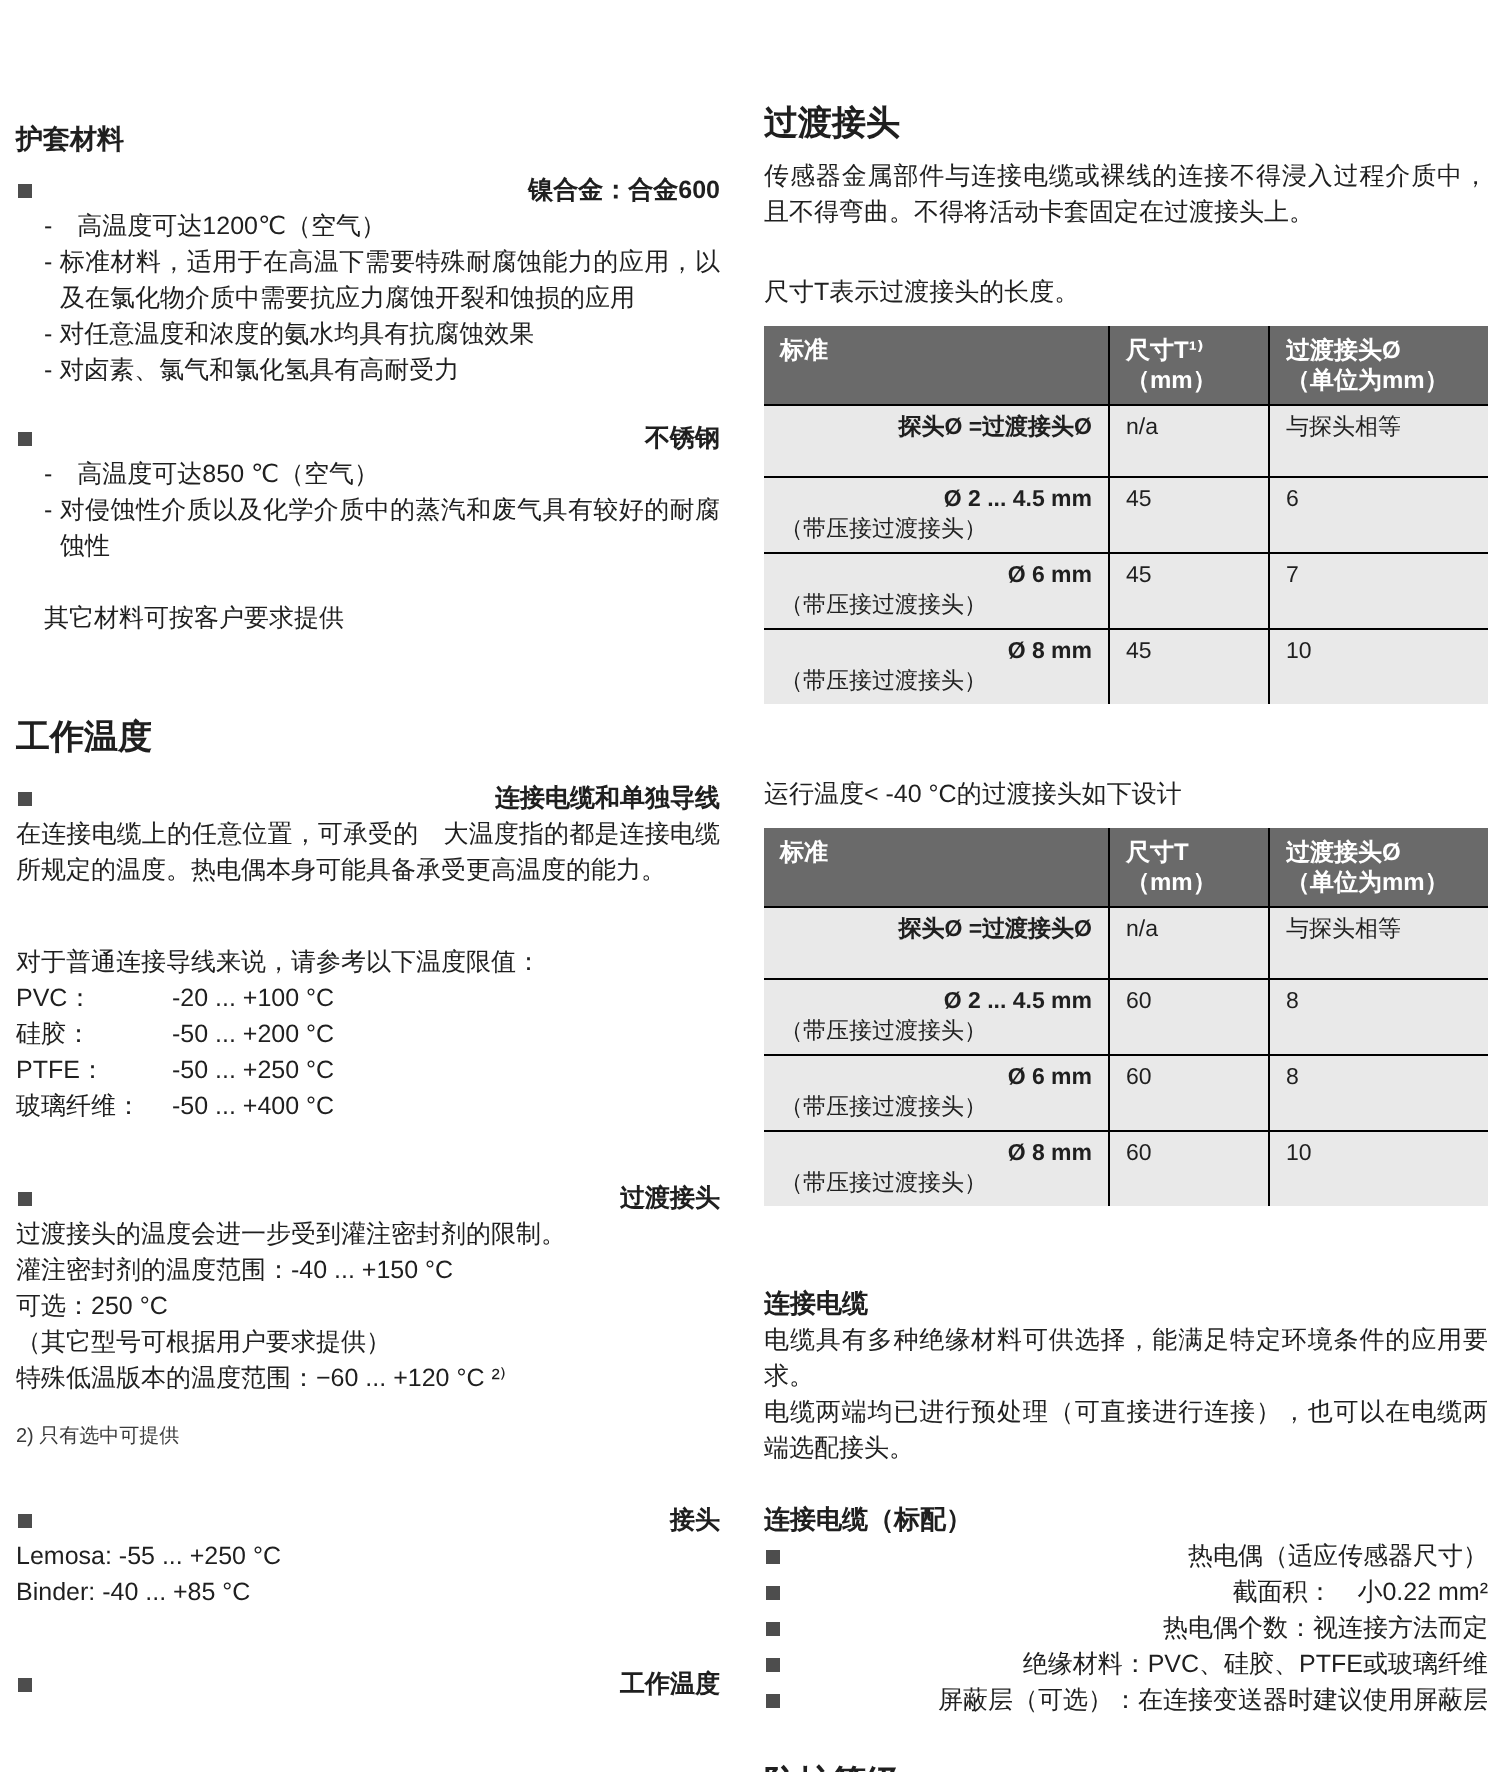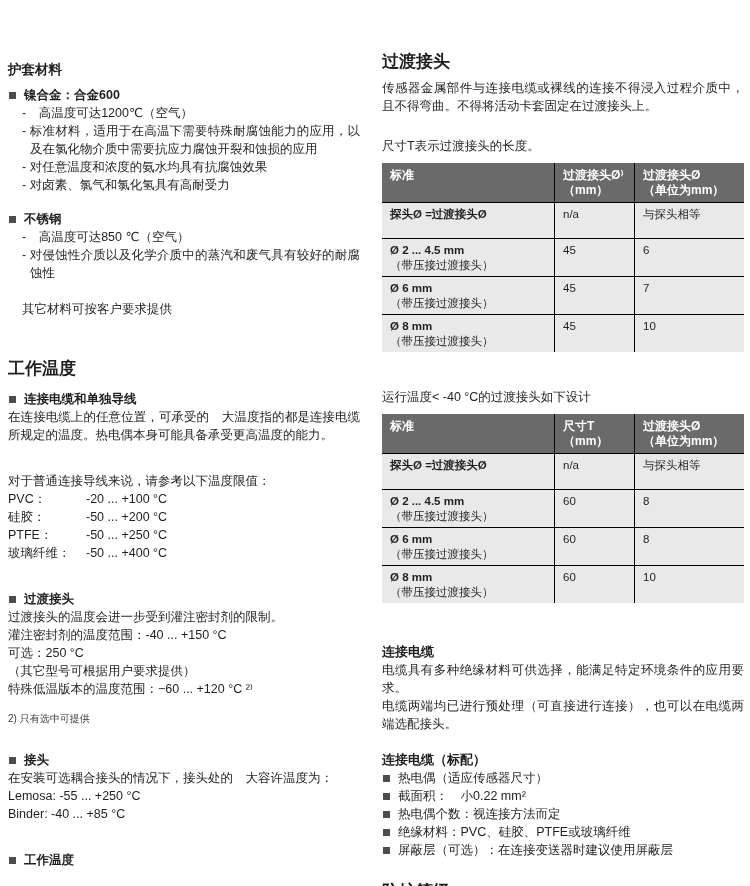--- a/index.html
+++ b/index.html
@@ -19,21 +19,21 @@
   .col{position:absolute;top:0;margin-top:43px;}
   .col-left{left:8px;width:352px;padding-top:18px;}
   .col-right{left:382px;width:362px;padding-top:8px;}
 
   .h-small{font-size:13.5px;font-weight:bold;line-height:18px;margin-bottom:7px;}
   .h-large{font-size:17px;font-weight:bold;line-height:22px;}
   .h-sub{font-size:13px;font-weight:bold;line-height:18px;}
 
   p{text-align:justify;}
 
-  .brow{display:flex;align-items:flex-start;}
+  .brow{display:flex;align-items:flex-start;justify-content:space-between;}
   .brow.bold{font-weight:bold;}
   .sq{display:inline-block;width:7px;height:7px;background:#4d4d4d;flex:0 0 auto;margin:6px 8px 0 1px;}
 
   .subs{padding-left:14px;}
   .sub{padding-left:8px;text-indent:-8px;text-align:justify;}
 
   .note-line{padding-left:14px;}
 
   .limits{width:100%;}
   .lim{display:flex;}
@@ -43,21 +43,21 @@
 
   .dtable{display:grid;grid-template-columns:172px 79px 1fr;gap:1px;background:#000000;}
   .dtable .th{
     background:var(--table-header-bg,#6a6a6a);color:var(--table-header-text,#fff);
     font-weight:bold;font-size:12px;line-height:15px;padding:5px 8px 4px;min-height:37px;
   }
   .dtable .td{
     background:var(--table-row-bg,#e9e9e9);
     font-size:11.5px;line-height:14.5px;padding:4px 8px;min-height:35px;
   }
-  .dtable .td .nm{font-weight:bold;}
+  .dtable .td .nm{font-weight:bold;text-align:right;}
   .dtable .td .sb{font-weight:normal;}
 
   .mt6{margin-top:6px;}  .mt8{margin-top:8px;}  .mt10{margin-top:10px;}
   .mt14{margin-top:14px;} .mt16{margin-top:16px;} .mt18{margin-top:18px;}
   .mt22{margin-top:22px;} .mt26{margin-top:26px;} .mt28{margin-top:28px;} .mt36{margin-top:36px;} .mt40{margin-top:40px;}
 </style>
 </head>
 <body>
 
 <div class="col col-left">
@@ -122,21 +122,20 @@
   <div>灌注密封剂的温度范围：-40 ... +150 °C</div>
   <div>可选：250 °C</div>
   <div>（其它型号可根据用户要求提供）</div>
   <div>特殊低温版本的温度范围：−60 ... +120 °C ²⁾</div>
   <div class="fnote mt14">2) 只有选中可提供</div>
 
   <div class="brow bold mt26">
     <span class="sq"></span>
     <span>接头</span>
   </div>
-  <div>在安装可选耦合接头的情况下，接头处的　大容许温度为：</div>
   <div>Lemosa: -55 ... +250 °C</div>
   <div>Binder: -40 ... +85 °C</div>
 
   <div class="brow bold mt28">
     <span class="sq"></span>
     <span>工作温度</span>
   </div>
 
 </div>
 
@@ -145,21 +144,21 @@
   <div class="h-large">过渡接头</div>
   <p class="mt6">传感器金属部件与连接电缆或裸线的连接不得浸入过程介质中，且不得弯曲。不得将活动卡套固定在过渡接头上。</p>
 
   <div class="mt22">尺寸T表示过渡接头的长度。</div>
 
   <div class="dtable mt8">
     <div class="th">
       <div>标准</div>
     </div>
     <div class="th">
-      <div>过渡接头Ø⁾</div>
+      <div>尺寸T¹⁾</div>
       <div>（mm）</div>
     </div>
     <div class="th">
       <div>过渡接头Ø</div>
       <div>（单位为mm）</div>
     </div>
 
     <div class="td">
       <div class="nm">探头Ø =过渡接头Ø</div>
       <div class="sb"></div>

